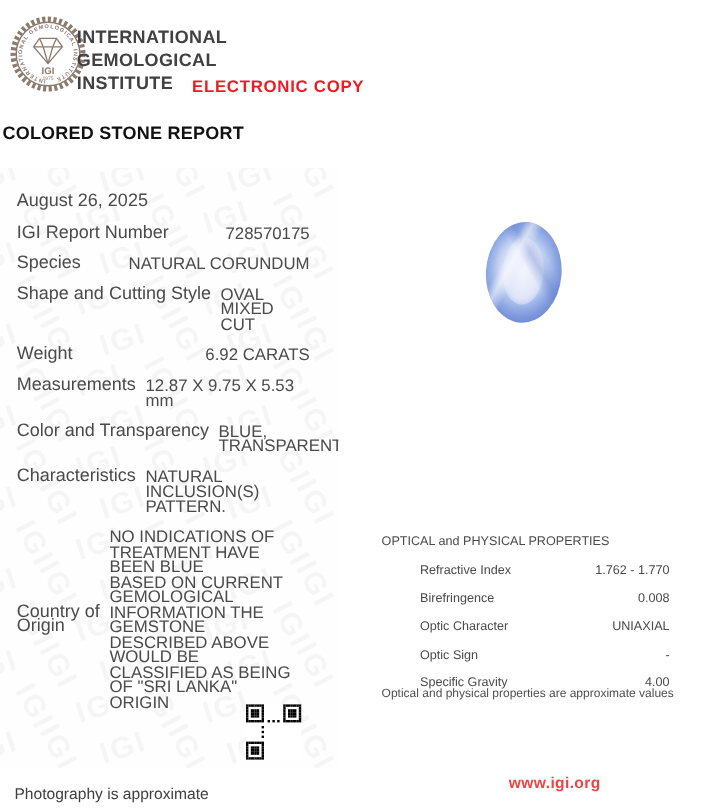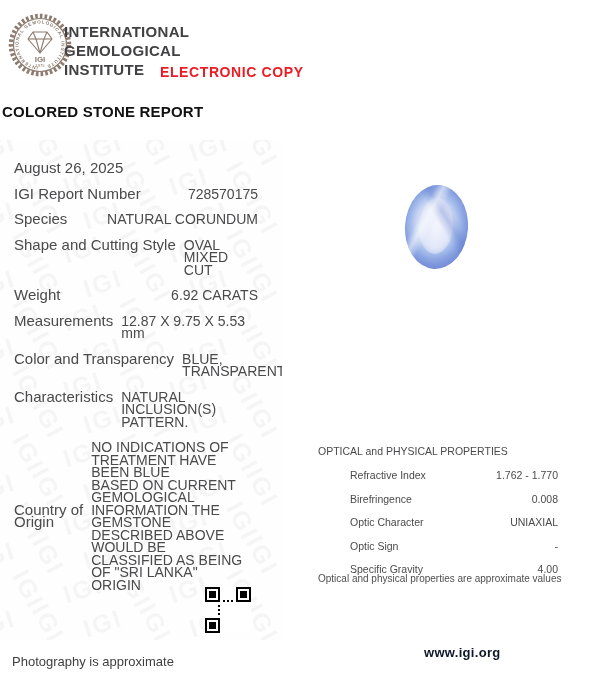--- a/index.html
+++ b/index.html
@@ -79,21 +79,21 @@
   .plabel { font-size:10.5px; color:#4a4a4c; }
   .pvalue { font-size:10.5px; color:#4a4a4c; }
   .props-note {
     position:absolute; left:318px; top:573px; width:250px;
     font-size:10px; color:#4f4f51;
   }
 
   
   .website {
     position:absolute; left:424px; top:645px;
-    font-size:13px; font-weight:bold; color:#0f172a; letter-spacing:0.3px;
+    font-size:13px; font-weight:bold; color:#ef4444; letter-spacing:0.3px;
   }
 </style>
 </head>
 <body>
 
 <svg class="seal" viewBox="0 0 64 66">
   <circle cx="32" cy="33" r="29" fill="none" stroke="#8c7b6e" stroke-width="4.5" stroke-dasharray="2.6 2.1"></circle>
   <circle cx="32" cy="33" r="26.5" fill="none" stroke="#8c7b6e" stroke-width="1.2"></circle>
   <defs>
       <path id="ringpath" d="M 32 54.5 A 21.5 21.5 0 1 1 32.01 54.5"></path>

